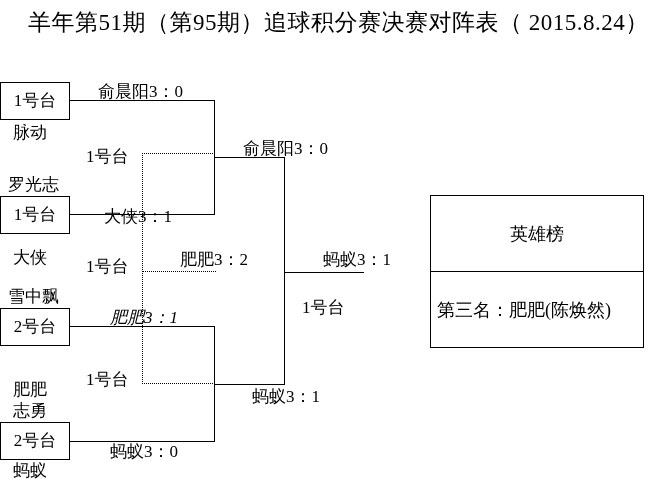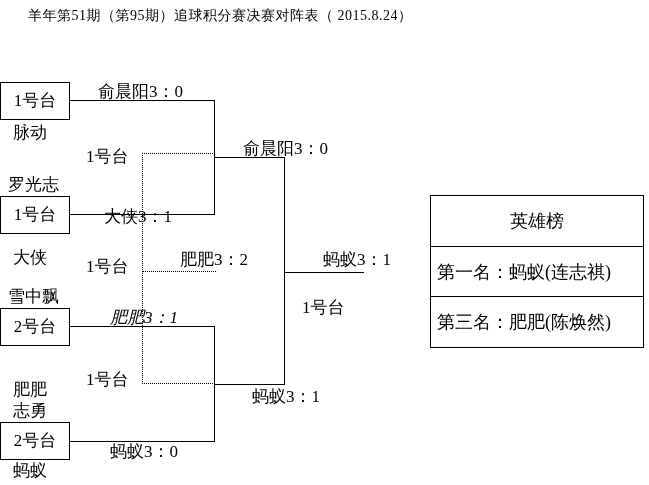--- a/index.html
+++ b/index.html
@@ -3,21 +3,21 @@
 <meta charset="utf-8">
 <style>
   html,body{margin:0;padding:0;}
   body{
     width:649px;height:485px;position:relative;background:#ffffff;
     font-family:"Liberation Serif","DejaVu Serif",serif;
     color:#000;overflow:hidden;
   }
   .abs{position:absolute;}
   .title{
-    left:28px;top:7px;font-size:14px;letter-spacing:0.5px;white-space:nowrap;
+    left:28px;top:7px;font-size:23px;letter-spacing:0.5px;white-space:nowrap;
   }
   .lbl{font-size:17px;white-space:nowrap;line-height:18px;}
   .mbox{
     left:0px;width:70px;height:38px;box-sizing:border-box;
     border:1px solid #000;background:#fff;text-align:center;
     font-size:17px;line-height:36px;
   }
   .hline{border-top:1px solid #000;height:0;}
   .vline{border-left:1px solid #000;width:0;}
   .dhline{border-top:1px dotted #000;height:0;}
@@ -84,15 +84,14 @@
 <div class="abs vline" style="left:284px;top:157px;height:228px;"></div>
 <div class="abs hline" style="left:284px;top:272px;width:80px;"></div>
 
 <div class="abs dhline" style="left:142px;top:153px;width:73px;"></div>
 <div class="abs dvline" style="left:142px;top:153px;height:231px;"></div>
 <div class="abs dhline" style="left:142px;top:271px;width:74px;"></div>
 <div class="abs dhline" style="left:142px;top:383px;width:73px;"></div>
 
 <div class="abs board">
   <div class="brow bheader">英雄榜</div>
-  <div class="brow">第一名：蚂蚁(连志祺)</div>
   <div class="brow">第三名：肥肥(陈焕然)</div>
 </div>
 
 </body></html>

